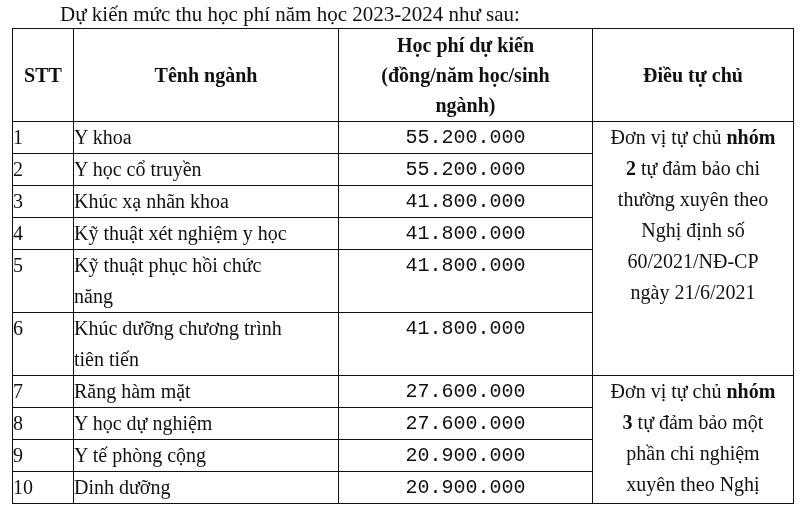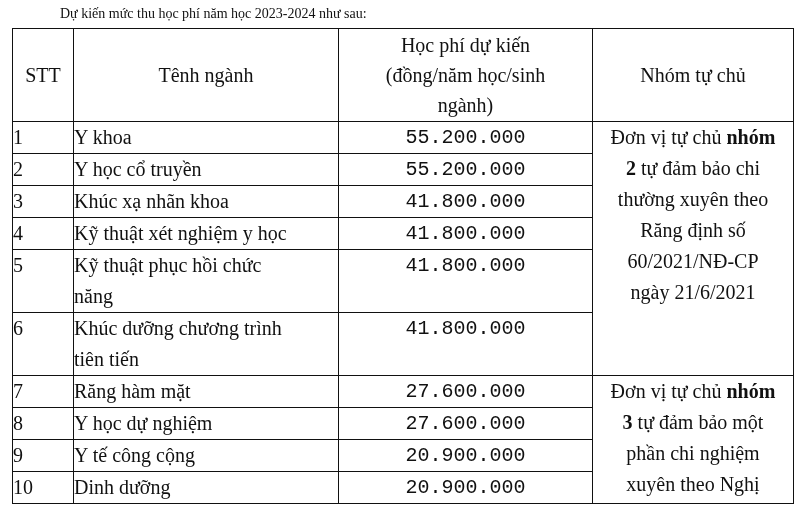--- a/index.html
+++ b/index.html
@@ -1,21 +1,21 @@
 <!DOCTYPE html>
 <html><head>
 <meta charset="utf-8">
 <style>
   html, body { margin:0; padding:0; background:#ffffff; }
   body { width:801px; height:511px; position:relative; overflow:hidden;
          font-family:"Liberation Serif", serif; color:#111; }
-  .intro { position:absolute; left:60px; top:2px; font-size:14px; line-height:24px; white-space:nowrap; }
+  .intro { position:absolute; left:60px; top:2px; font-size:21px; line-height:24px; white-space:nowrap; }
   table.fees { position:absolute; left:12px; top:28px; border-collapse:collapse; table-layout:fixed; }
   table.fees td, table.fees th { border:1.5px solid #111; padding:0; font-size:20px; line-height:31px; vertical-align:top; }
-  th { font-weight:normal; text-align:center; vertical-align:middle !important;margin-top:16px; }
+  th { font-weight:bold; text-align:center; vertical-align:middle !important;margin-top:16px; }
   th.h-stt, th.h-name, th.h-group { vertical-align:middle !important; }
   th .hl { display:block; line-height:30px; }
   td.stt { padding-left:9px; }
   td.name { padding-left:9px; }
   td.fee { text-align:center; vertical-align:middle;font-family:Liberation Mono, monospace; }
   td.group { text-align:center; vertical-align:middle; line-height:31px; font-size:20.5px; }
   td.group b { font-weight:bold; }
   .r1 { height:31px; }
   .r2 { height:62px; }
   td.fee-tall { vertical-align:middle; }
@@ -34,33 +34,33 @@
   </colgroup>
   <thead>
     <tr style="height:93px">
       <th class="h-stt">STT</th>
       <th class="h-name">Tênh ngành</th>
       <th class="h-fee">
         <span class="hl">Học phí dự kiến</span>
         <span class="hl">(đồng/năm học/sinh</span>
         <span class="hl">ngành)</span>
       </th>
-      <th class="h-group">Nhóm tự chủ</th>
+      <th class="h-group">Điều tự chủ</th>
     </tr>
   </thead>
   <tbody>
     <tr class="r1">
       <td class="stt">1</td>
       <td class="name">Y khoa</td>
       <td class="fee">55.200.000</td>
       <td class="group" rowspan="6">
         <span>Đơn vị tự chủ </span><b>nhóm</b><br>
         <b>2</b><span> tự đảm bảo chi</span><br>
         <span>thường xuyên theo</span><br>
-        <span>Răng định số</span><br>
+        <span>Nghị định số</span><br>
         <span>60/2021/NĐ-CP</span><br>
         <span>ngày 21/6/2021</span>
       </td>
     </tr>
     <tr class="r1">
       <td class="stt">2</td>
       <td class="name">Y học cổ truyền</td>
       <td class="fee">55.200.000</td>
     </tr>
     <tr class="r1">
@@ -100,21 +100,21 @@
         <span>xuyên theo Nghị</span>
       </td>
     </tr>
     <tr class="r1">
       <td class="stt">8</td>
       <td class="name">Y học dự nghiệm</td>
       <td class="fee">27.600.000</td>
     </tr>
     <tr class="r1">
       <td class="stt">9</td>
-      <td class="name">Y tế công cộng</td>
+      <td class="name">Y tế phòng cộng</td>
       <td class="fee">20.900.000</td>
     </tr>
     <tr class="r1">
       <td class="stt">10</td>
       <td class="name">Dinh dưỡng</td>
       <td class="fee">20.900.000</td>
     </tr>
   </tbody>
 </table>
 

